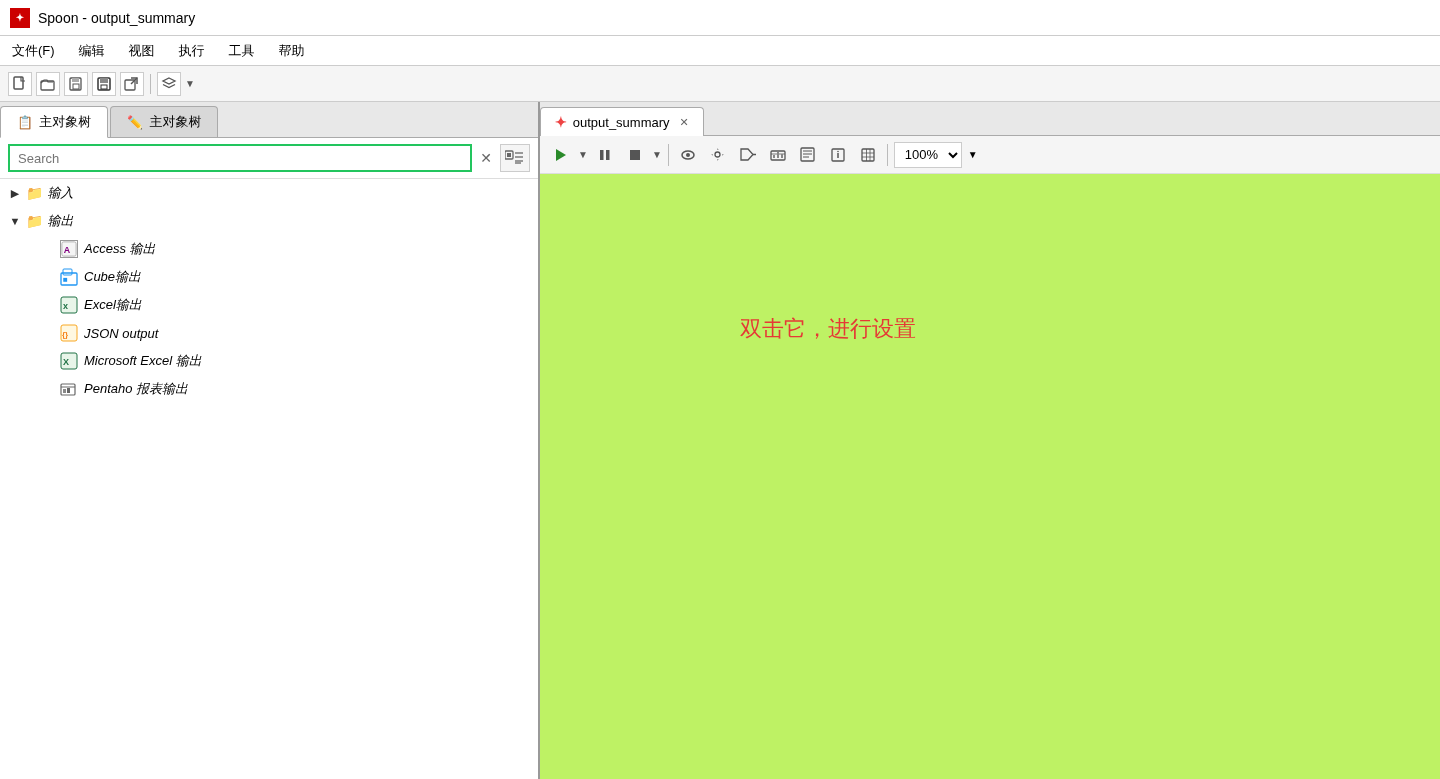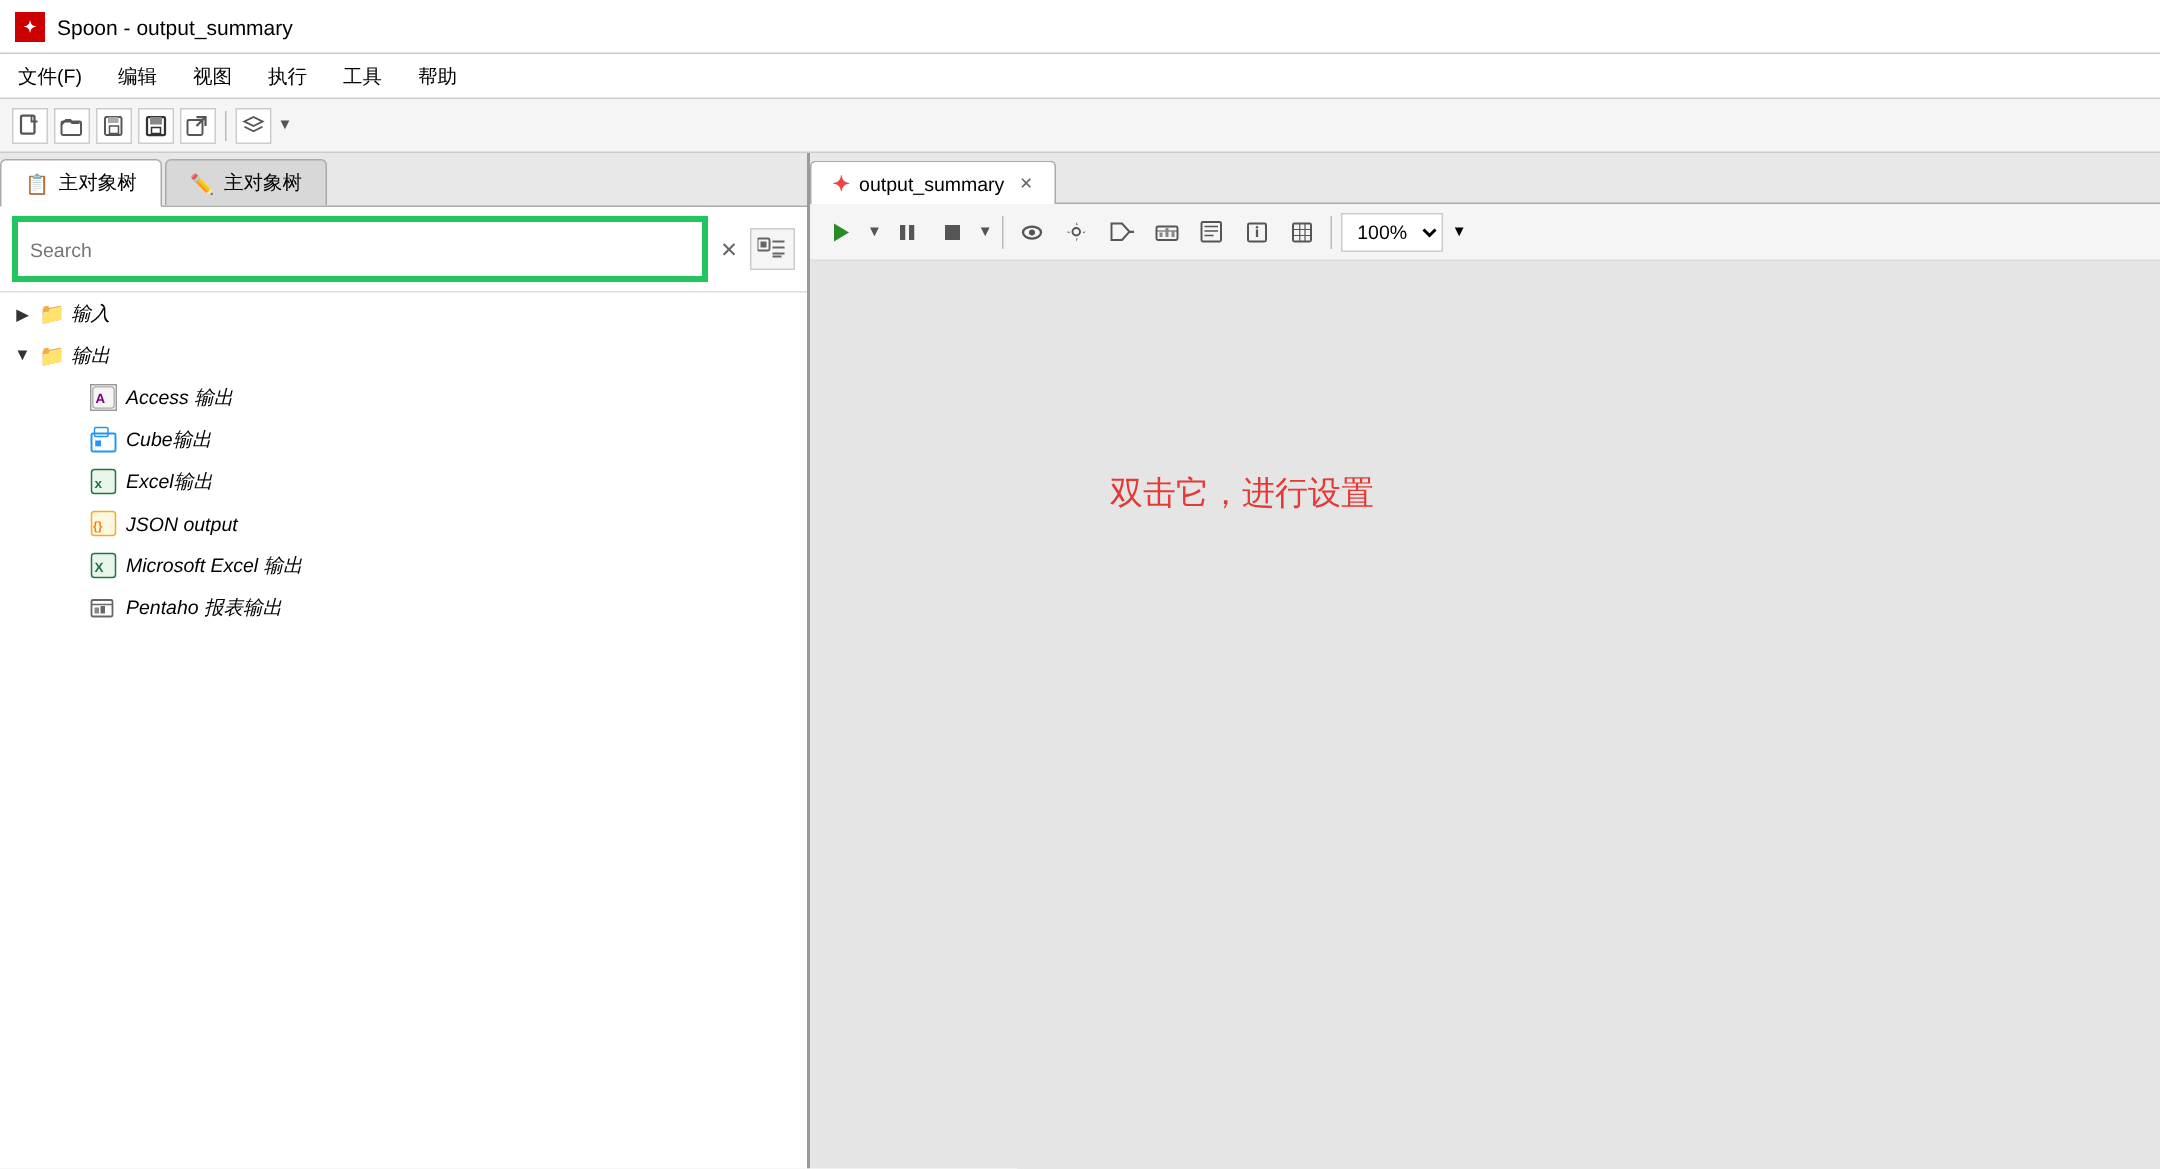--- a/index.html
+++ b/index.html
@@ -140,25 +140,25 @@
     .search-area {
       display: flex;
       align-items: center;
       padding: 6px 8px;
       border-bottom: 1px solid #ddd;
       gap: 4px;
       background: #fff;
     }
     .search-input {
       flex: 1;
-      border: 4px solid #22c55e;
+      border: 2px solid #22c55e;
       padding: 4px 8px;
       font-size: 13px;
       outline: none;
-      height: 44px;
+      height: 28px;
       font-family: inherit;
       color: #888;
     }
     .search-clear-btn {
       width: 20px;
       height: 20px;
       display: flex;
       align-items: center;
       justify-content: center;
       cursor: pointer;
@@ -333,21 +333,21 @@
     .zoom-dropdown-arrow {
       font-size: 10px;
       margin-left: 2px;
       cursor: pointer;
     }
 
     
     .canvas-content {
       flex: 1;
       position: relative;
-      background: #e5e5e5;
+      background: #bef264;
       overflow: hidden;
     }
     .canvas-hint-text {
       position: absolute;
       top: 140px;
       left: 200px;
       color: #e53935;
       font-size: 22px;
       font-weight: normal;
     }

